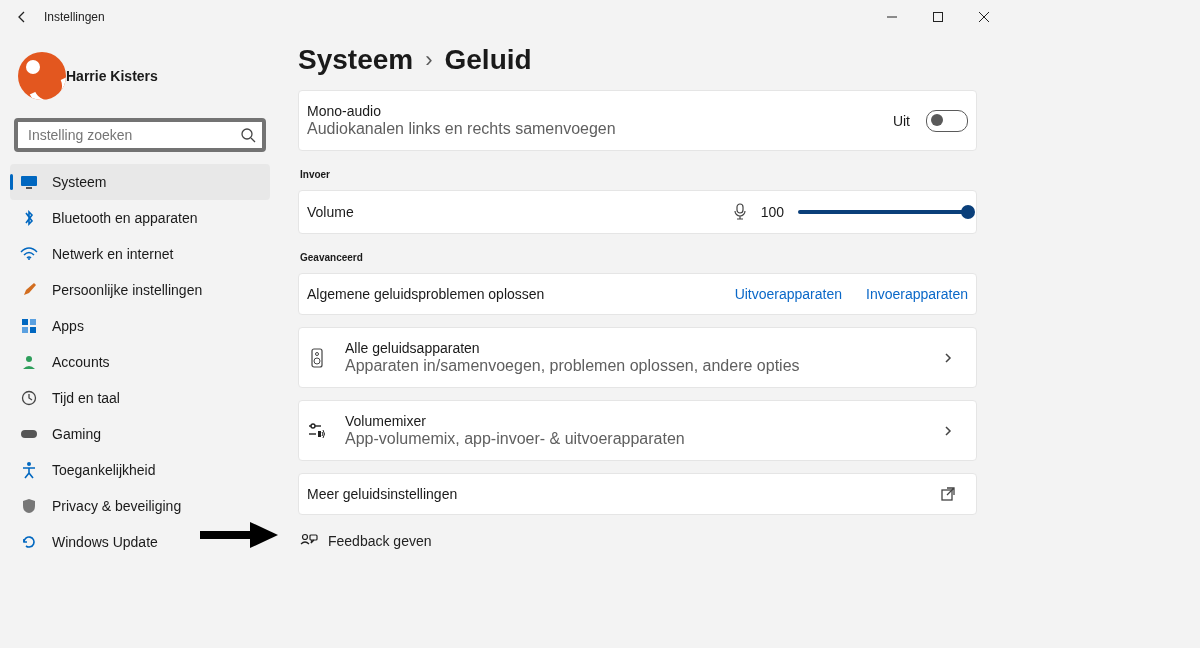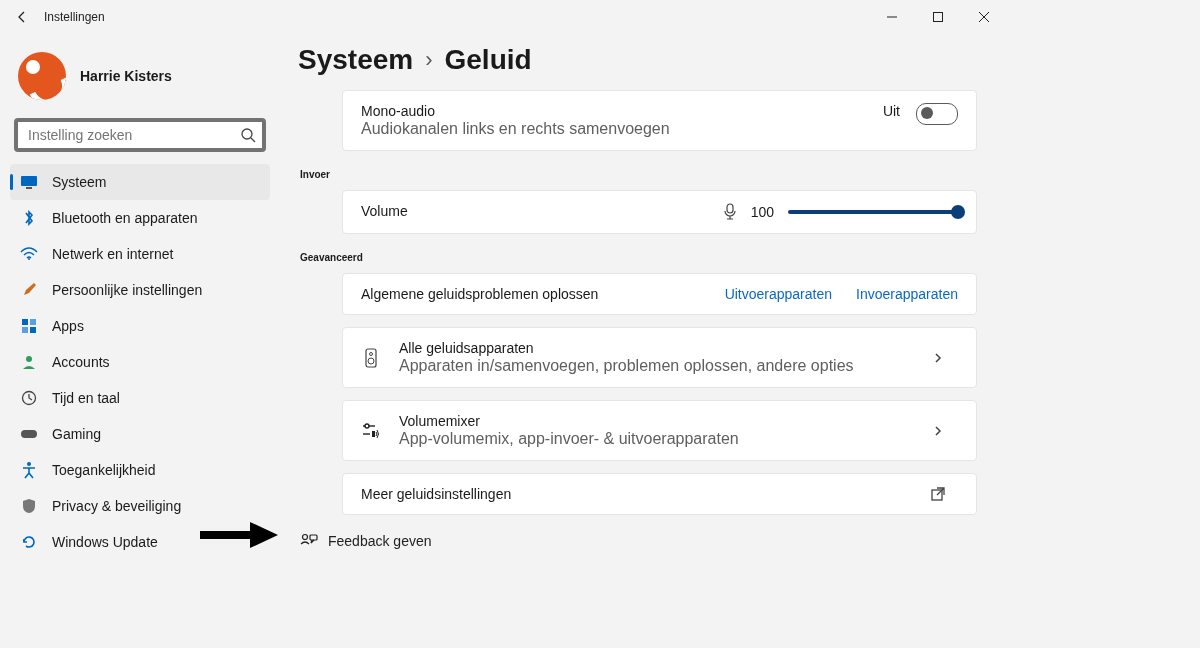--- a/index.html
+++ b/index.html
@@ -4,39 +4,39 @@
 <style>
   html,body{margin:0;padding:0;font-family:"Segoe UI",Arial,sans-serif;background:#f3f3f3;color:#1a1a1a;font-size:14px;}
   .window{width:1007px;height:648px;background:#f3f3f3;position:relative;overflow:hidden;}
   .titlebar{height:34px;display:flex;align-items:center;justify-content:space-between;padding:0 0 0 14px;}
   .tb-left{display:flex;align-items:center;gap:14px;font-size:12px;color:#222;}
   .tb-back{width:16px;height:16px;display:flex;align-items:center;justify-content:center;cursor:pointer;}
   .tb-ctrls{display:flex;}
   .tb-btn{width:46px;height:34px;display:flex;align-items:center;justify-content:center;cursor:pointer;}
   .body{display:flex;height:614px;}
   .sidebar{width:260px;padding:12px 10px 0 10px;flex-shrink:0;}
-  .profile{display:flex;align-items:center;gap:14px;padding:6px 8px 18px 8px;}
+  .profile{display:flex;align-items:center;padding:6px 8px 18px 8px;}
   .avatar{width:48px;height:48px;border-radius:50%;background:#e3571f;position:relative;overflow:hidden;}
   .avatar::before{content:"";position:absolute;width:14px;height:14px;border-radius:50%;background:#fff;top:8px;left:8px;}
   .avatar::after{content:"";position:absolute;width:28px;height:28px;border:6px solid #fff;border-radius:50%;border-left-color:transparent;border-top-color:transparent;bottom:-6px;right:-2px;transform:rotate(20deg);}
   .profname{font-weight:600;font-size:14px;}
   .search{position:relative;margin:0 4px 12px 4px;}
   .search input{width:100%;height:34px;border:4px solid #737373;border-radius:4px;background:#fff;padding:0 34px 0 10px;font-size:14px;outline:none;box-sizing:border-box;}
   .search .sicon{position:absolute;right:10px;top:9px;}
   .nav{display:flex;flex-direction:column;gap:0;}
   .navitem{display:flex;align-items:center;gap:14px;height:36px;padding:0 10px;border-radius:4px;cursor:pointer;position:relative;font-size:14px;}
   .navitem.selected{background:#e8e8e8;}
   .navitem.selected::before{content:"";position:absolute;left:0;top:10px;width:3px;height:16px;background:#0067c0;border-radius:2px;}
   .navicon{width:18px;height:18px;display:flex;align-items:center;justify-content:center;}
   .main{flex:1;padding:10px 30px 0 18px;overflow:hidden;}
   .crumb{display:flex;align-items:center;gap:12px;font-size:28px;margin-bottom:14px;}
   .crumb .parent{font-weight:600;}
   .crumb .sep{color:#5a5a5a;font-size:22px;}
   .crumb .current{font-weight:700;}
-  .card{background:#fff;border:1px solid #e5e5e5;border-radius:4px;padding:12px 18px;margin-bottom:12px;display:flex;margin-left:44px;}
+  .card{background:#fff;border:1px solid #e5e5e5;border-radius:4px;padding:12px 8px;margin-bottom:12px;display:flex;align-items:center;}
   .card .grow{flex:1;}
   .card .title{font-size:14px;}
   .card .sub{font-size:16px;color:#5f5f5f;margin-top:1px;}
   .sectitle{font-size:10px;font-weight:700;margin:18px 0 10px 2px;}
   .row-icon{width:20px;margin-right:18px;display:flex;align-items:center;justify-content:center;color:#444;}
   .chev{width:40px;display:flex;align-items:center;justify-content:center;color:#555;}
   .toggle{width:40px;height:20px;border-radius:10px;border:1px solid #5a5a5a;background:#fff;position:relative;margin-left:10px;}
   .toggle::after{content:"";position:absolute;width:12px;height:12px;border-radius:50%;background:#5a5a5a;top:3px;left:4px;}
   .state{font-size:14px;color:#1a1a1a;margin-right:6px;}
   .selval{font-size:14px;margin-right:8px;}

